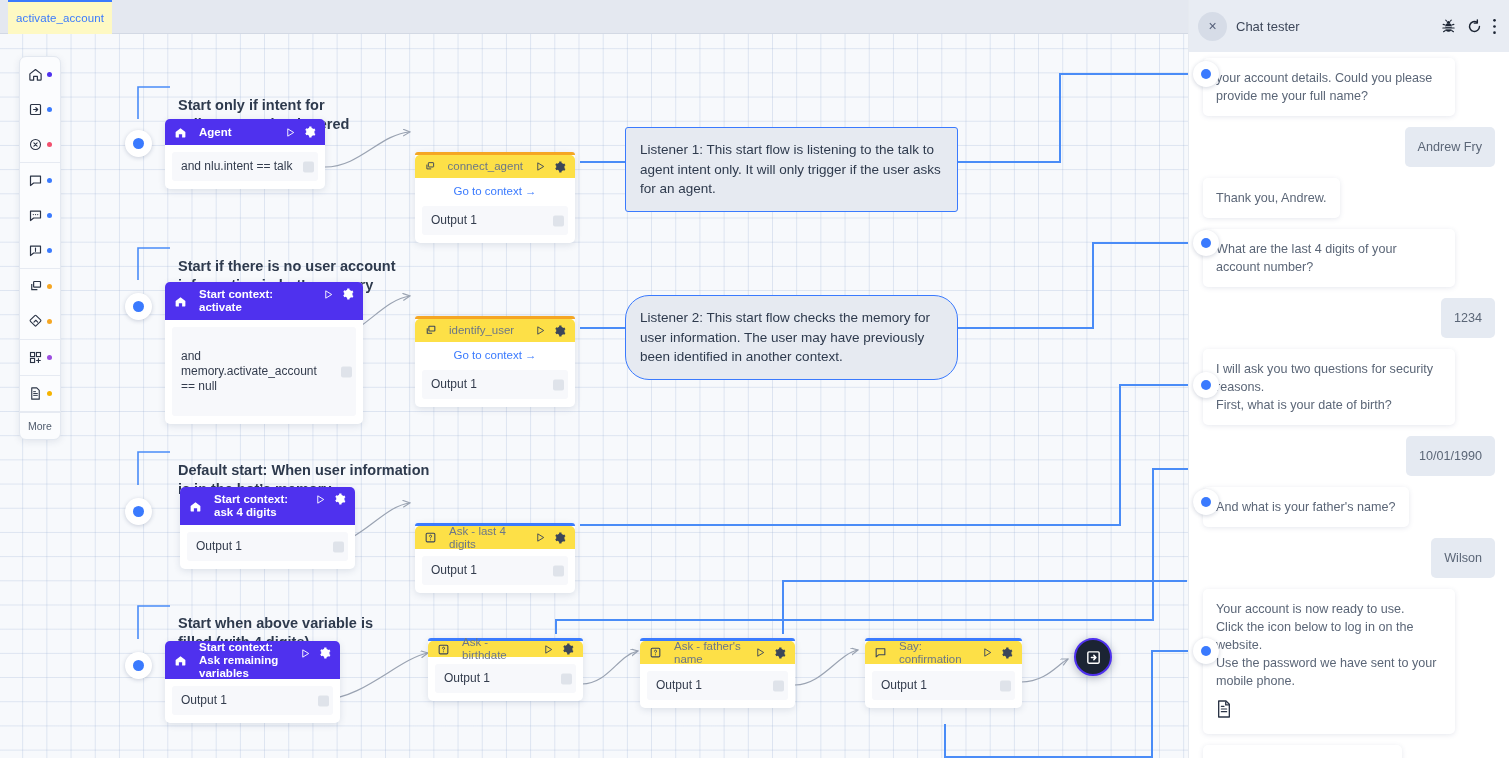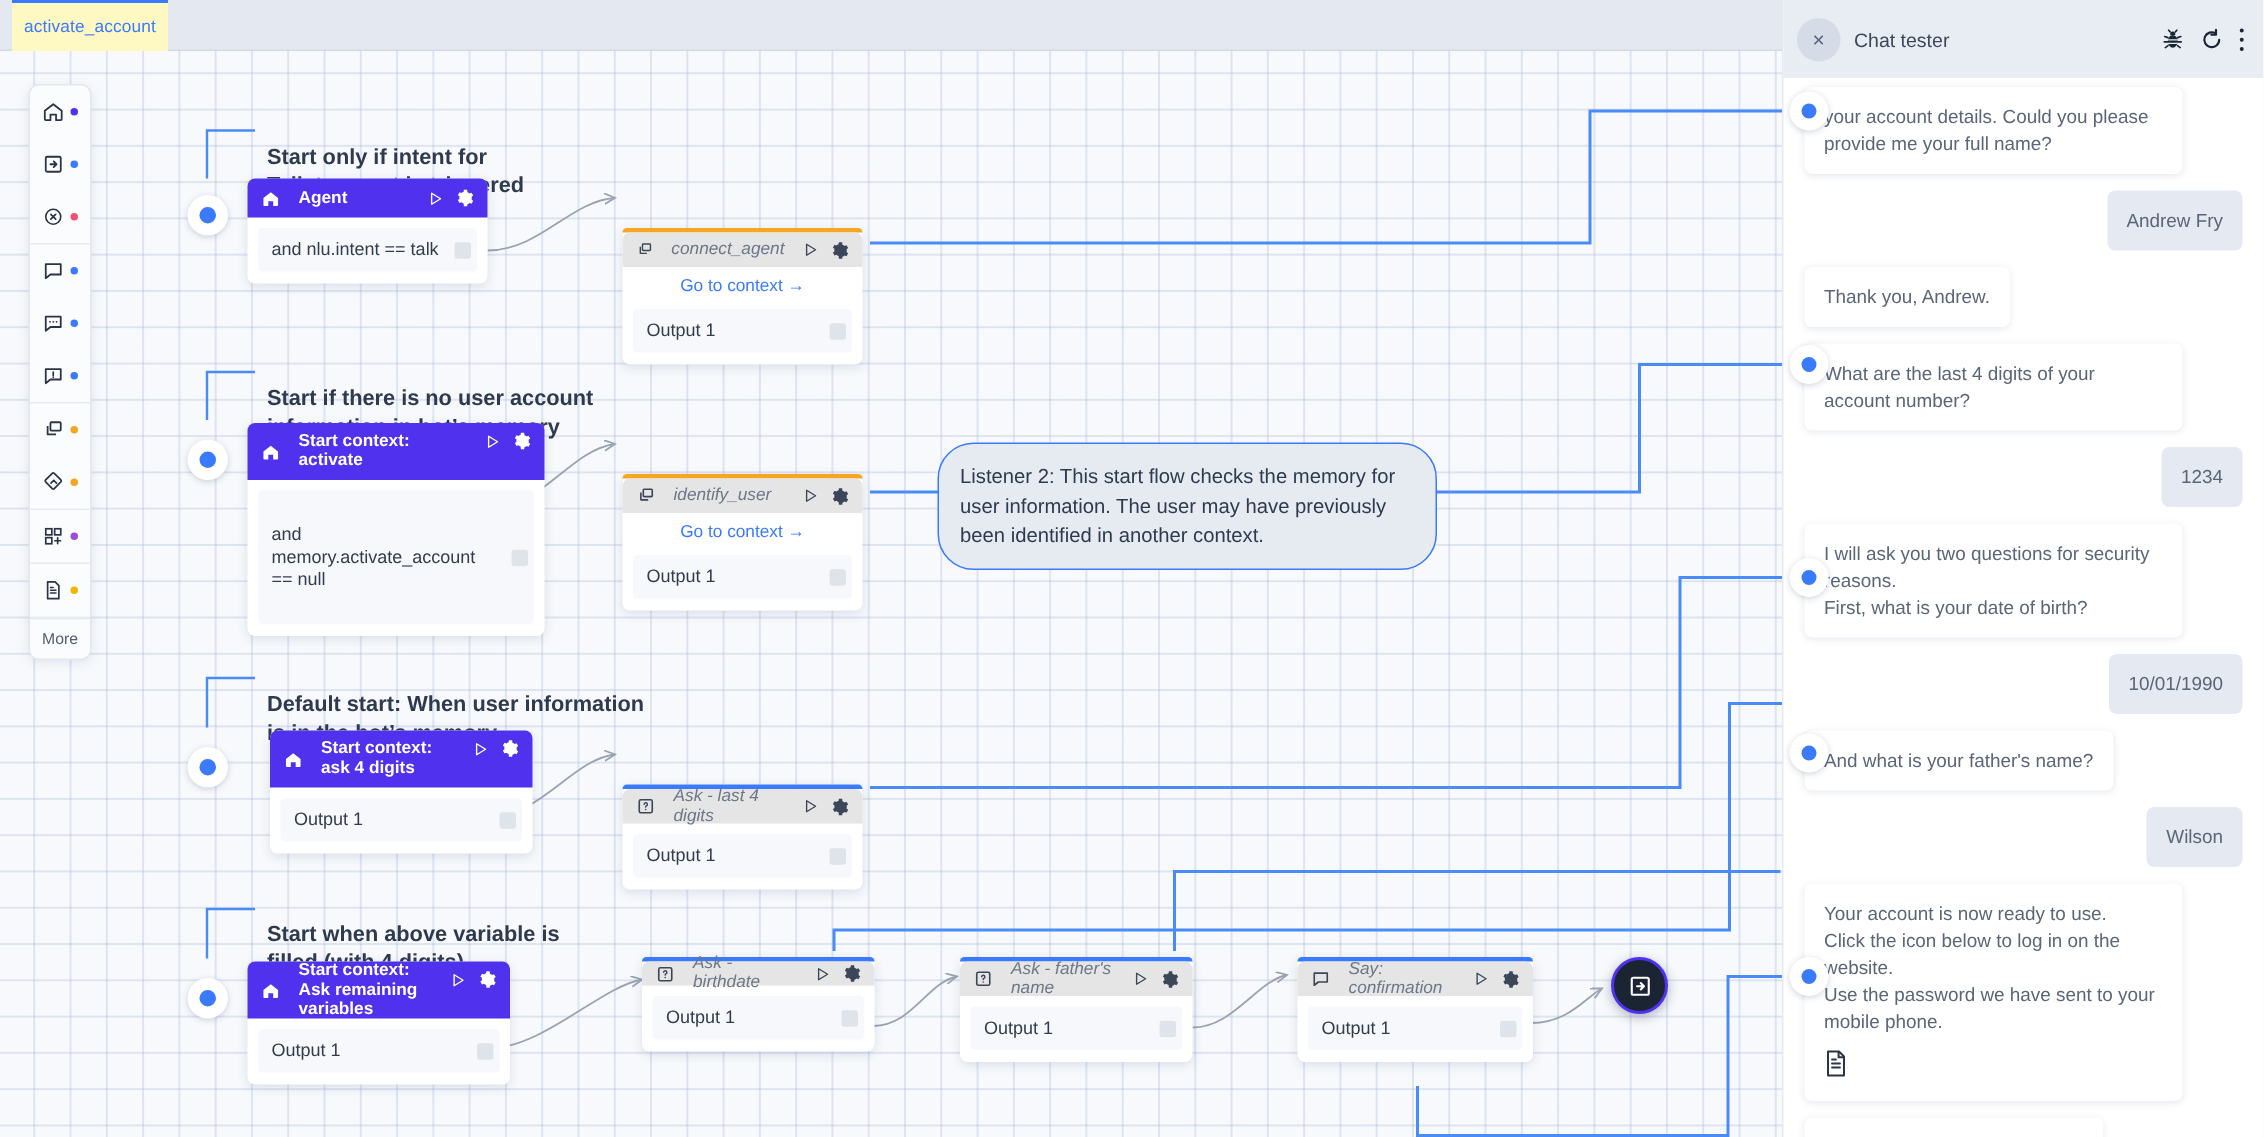--- a/index.html
+++ b/index.html
@@ -74,21 +74,21 @@
     position:absolute; border-radius:5px; z-index:5;
     box-shadow:0 2px 7px rgba(40,60,100,.13);
     background:#fff;
   }
   .node-hd{
     display:flex; align-items:center; gap:12px;
     padding:0 9px; border-radius:5px 5px 0 0;
     font-size:11.5px; line-height:13px;
   }
   .hd-purple{ background:#4f31ee; color:#ffffff; font-weight:700; }
-  .hd-grey{ background:#e5e5e5; color:#6c7787;font-style:italic; }
+  .hd-grey{ background:#fde047; color:#6c7787; }
   .node-hd .ttl{ flex:1; }
   .node-hd .acts{ display:flex; align-items:center; gap:8px; }
   .node-body{ padding:7px 7px 8px 7px; }
   .slot{
     background:#f7f8fb; border-radius:3px;
     font-size:12px; color:#333c4d; padding:7px 9px;
     position:relative; line-height:15px;
   }
   .slot .port{
     position:absolute; right:4px; top:50%; transform:translateY(-50%);
@@ -358,20 +358,21 @@
     </div>
     <div class="goto">Go to context →</div>
     <div class="node-body" style="padding-top:0;">
       <div class="slot">
         <span>Output 1</span>
         <span class="port"></span>
       </div>
     </div>
   </div>
 
+  <div class="callout" style="left:625px; top:93px; width:333px;">Listener 1: This start flow is listening to the talk to agent intent only. It will only trigger if the user asks for an agent.</div>
 
   <div class="node" style="left:165px; top:248px; width:198px;">
     <div class="node-hd hd-purple" style="height:38px; align-items:center;">
       <svg width="13" height="13" viewBox="0 0 24 24" style="flex:0 0 13px;">
           <path d="M3 11 L12 4 L21 11 V20 a1 1 0 0 1-1 1h-5v-6H9v6H4a1 1 0 0 1-1-1z" fill="#fff"></path>
         </svg>
       <span class="ttl" style="line-height:13px;">Start context: activate</span>
       <span class="acts" style="align-self:flex-start; margin-top:6px;">
         <svg width="11" height="11" viewBox="0 0 24 24">
             <path d="M6 4 L19 12 L6 20 Z" fill="none" stroke="#fff" stroke-width="2" stroke-linejoin="round"></path>

